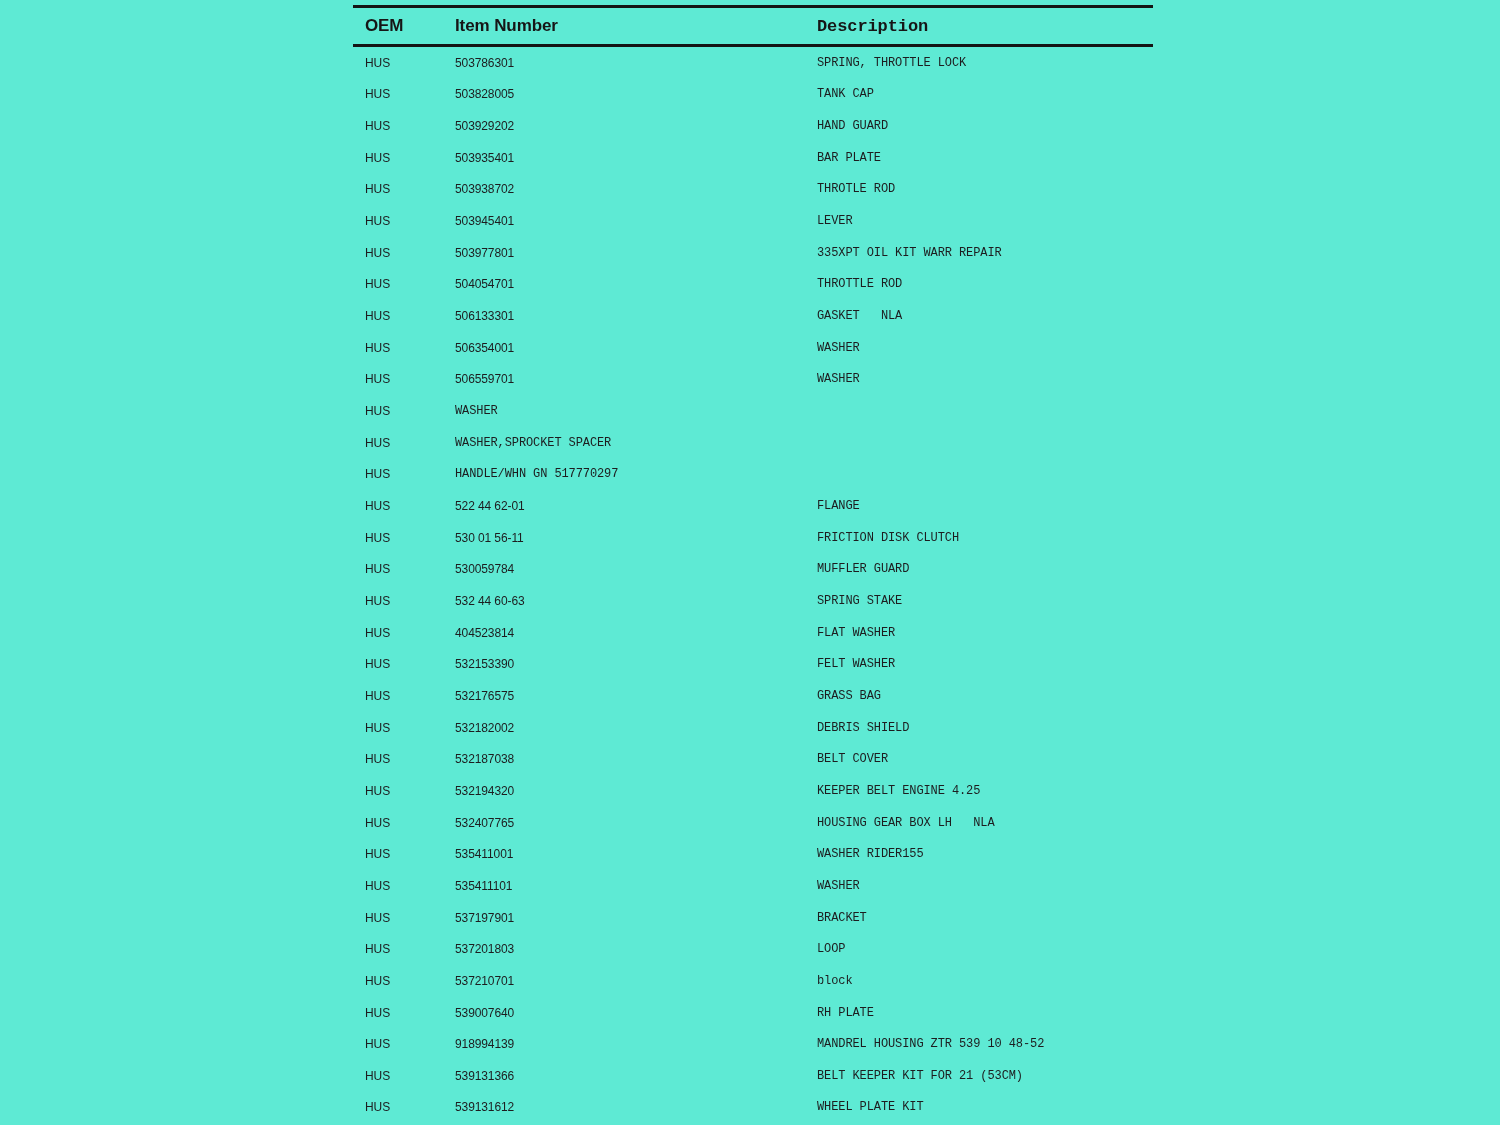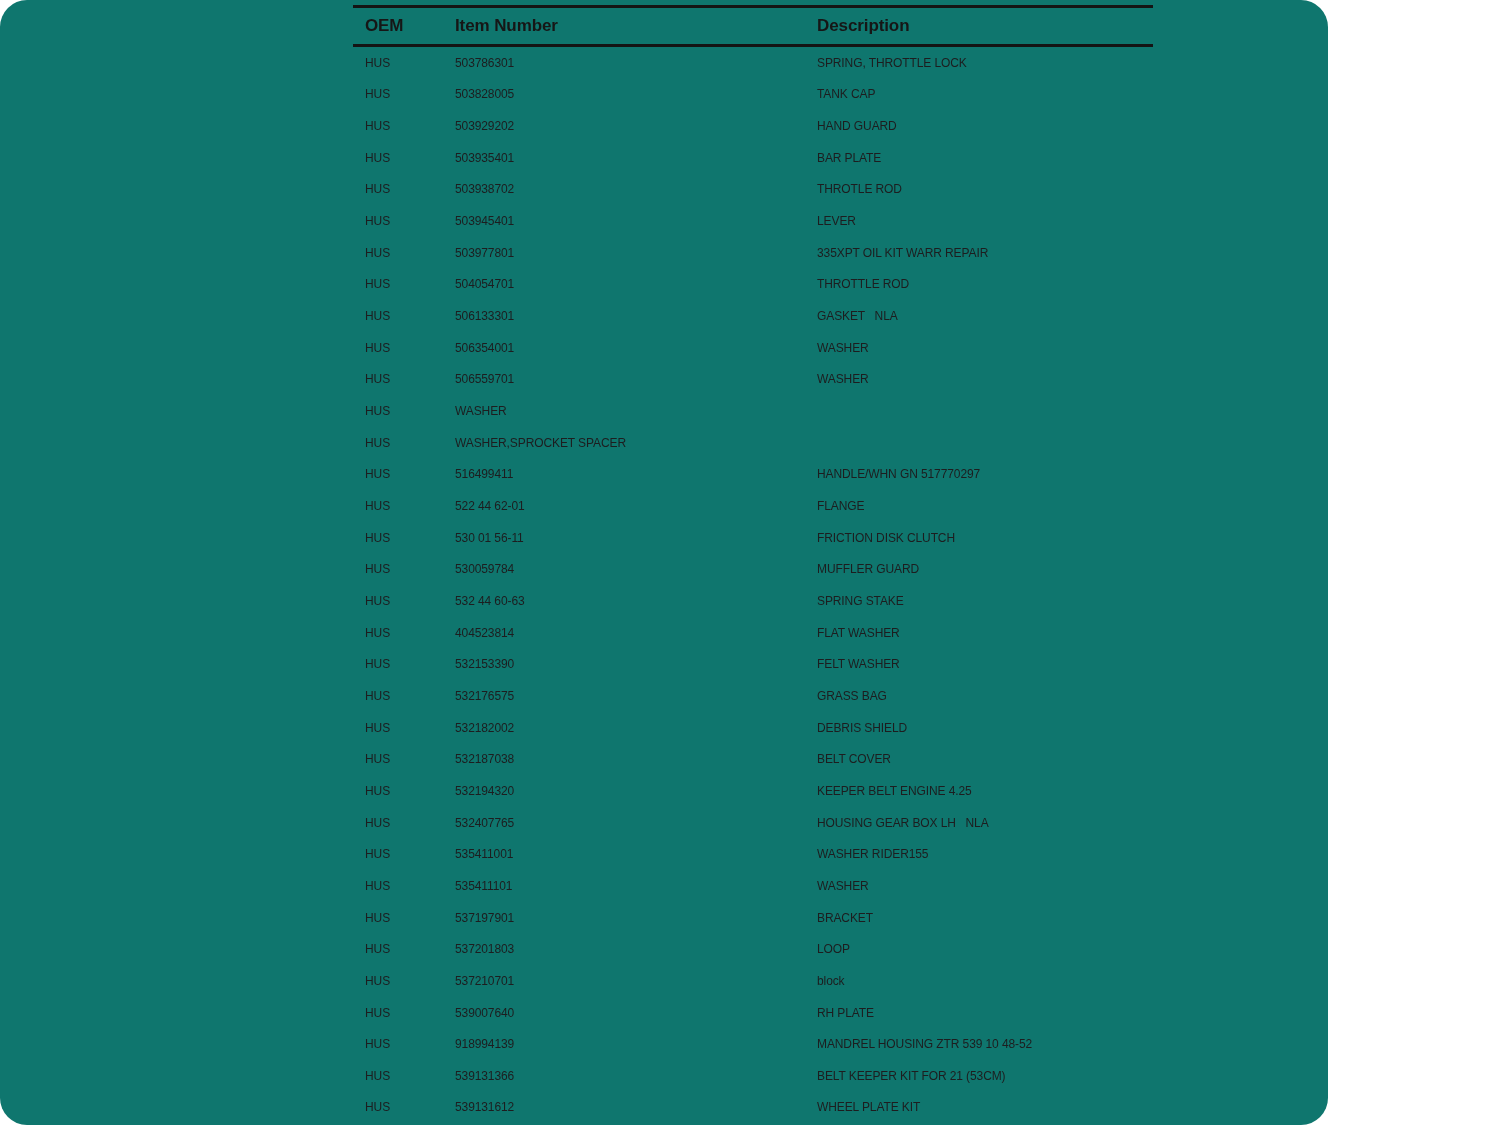--- a/index.html
+++ b/index.html
@@ -2,26 +2,25 @@
 <html><head>
 <meta charset="utf-8">
 <style>
   html, body {
     margin: 0;
     padding: 0;
     background: #ffffff;
   }
   .page {
     position: relative;
-    width: 1328px;
+    width: 1500px;
     height: 1125px;
-    background: #0f766e;
+    background: #5eead4;
     overflow: hidden;
     font-family: "Liberation Sans", "DejaVu Sans", sans-serif;
-    border-radius: 27px;
   }
   .parts-table {
     position: absolute;
     left: 353px;
     top: 5px;
     width: 800px;
     color: #1d1d1f;
   }
   .thead {
     display: flex;
@@ -51,20 +50,21 @@
     padding-left: 12px;
     box-sizing: border-box;
     flex: 0 0 auto;
   }
   .cell.item {
     width: 362px;
     flex: 0 0 auto;
   }
   .cell.desc {
     flex: 1 1 auto;
+    font-family: Liberation Mono, monospace;
   }
 </style>
 </head>
 <body>
 
 <div class="page">
   <div class="parts-table">
     <div class="thead">
       <div class="cell oem">OEM</div>
       <div class="cell item">Item Number</div>
@@ -142,21 +142,20 @@
     <div class="cell desc">WASHER</div>
   </div>
 
   <div class="row">
     <div class="cell oem">HUS</div>
     <div class="cell desc">WASHER,SPROCKET SPACER</div>
   </div>
 
   <div class="row">
     <div class="cell oem">HUS</div>
-    <div class="cell item">516499411</div>
     <div class="cell desc">HANDLE/WHN GN 517770297</div>
   </div>
 
   <div class="row">
     <div class="cell oem">HUS</div>
     <div class="cell item">522 44 62-01</div>
     <div class="cell desc">FLANGE</div>
   </div>
 
   <div class="row">

